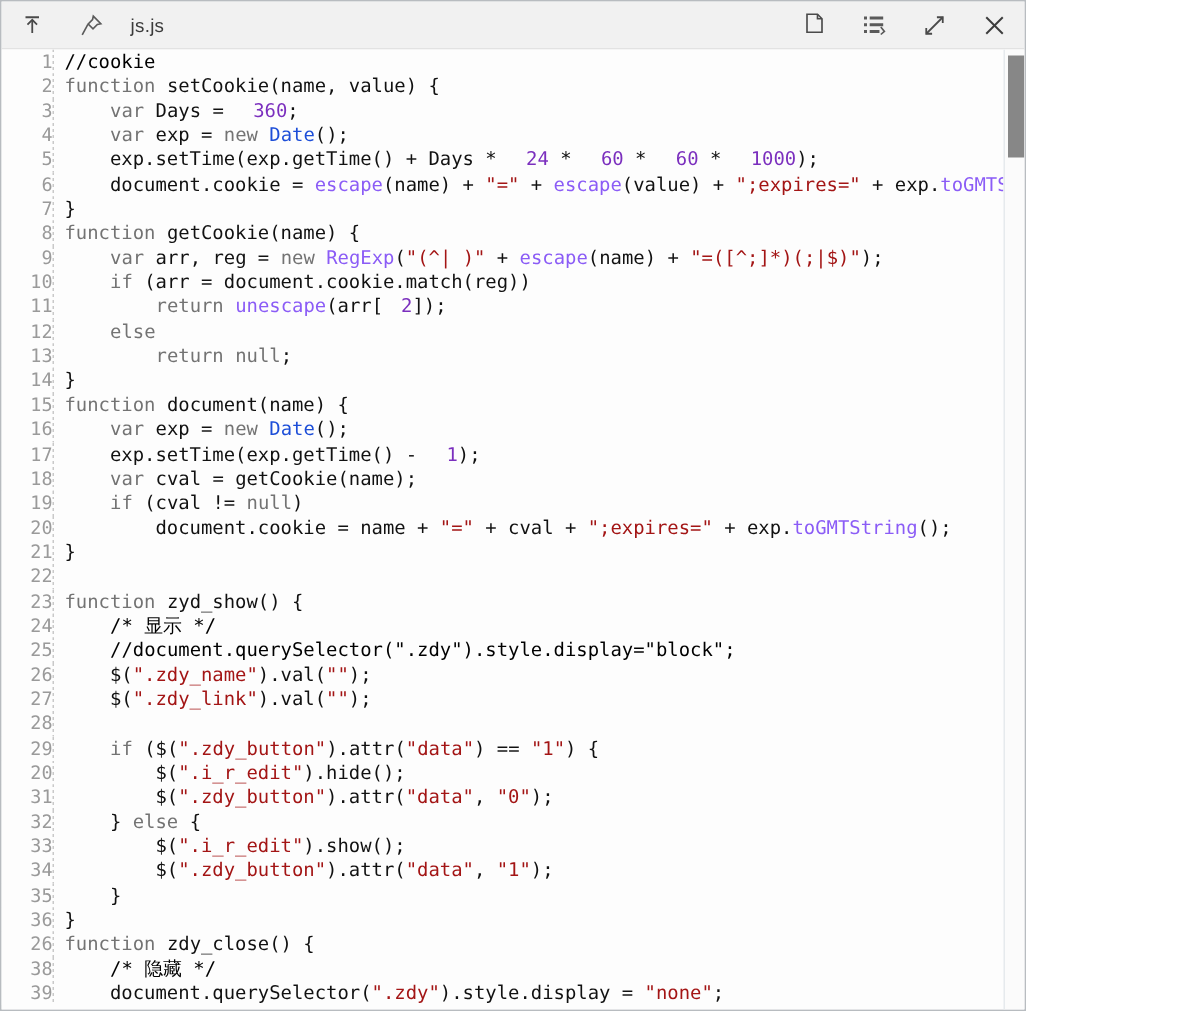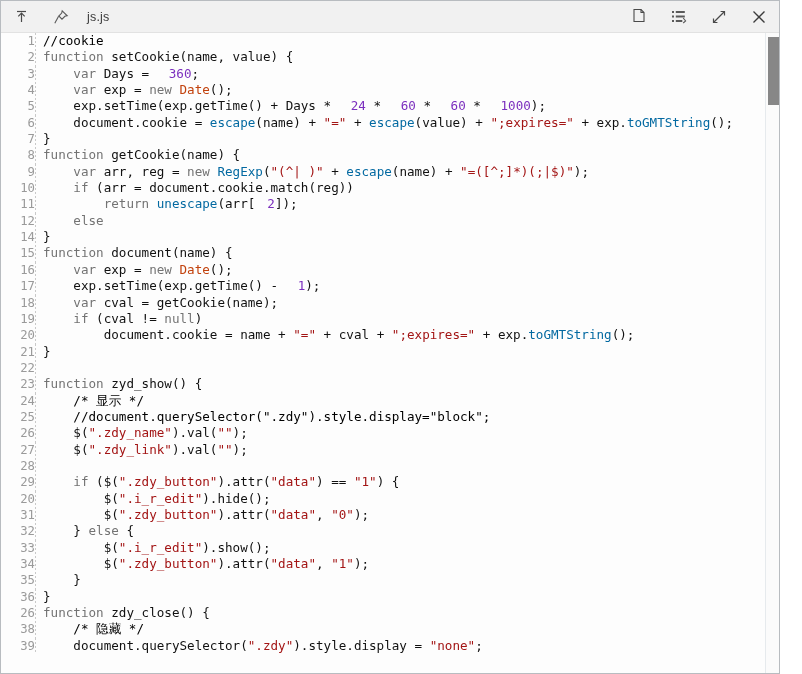--- a/index.html
+++ b/index.html
@@ -9,21 +9,21 @@
   }
   body {
     width: 802px;
     height: 674px;
     overflow: hidden;
     font-family: "Liberation Sans", sans-serif;
   }
 
   #app {
     position: relative;
-    width: 780px;
+    width: 684px;
     height: 674px;
     box-sizing: border-box;
     border: 1px solid #b8bcc0;
     background: #fdfdfd;
     overflow: hidden;
   }
 
   
   .toolbar {
     position: relative;
@@ -109,24 +109,24 @@
   .codecell {
     padding: 0 0 0 7px;
     white-space: pre;
     vertical-align: top;
     color: #111111;
   }
 
   
   .t-cmt { color: #000000; }
   .t-kw  { color: #737373; }
-  .t-fn  { color: #0369a1; }
+  .t-fn  { color: #8b5cf6; }
   .t-str { color: #a31515; }
   .t-num { color: #7b2fbe; margin-left: 12px; }
-  .t-cls { color: #c2410c; }
+  .t-cls { color: #1d4ed8; }
   .t-pln { color: #111111; }
 
   
   .vscroll {
     position: absolute;
     top: 0;
     right: 0;
     width: 14px;
     height: 100%;
     background: #fbfbfb;
@@ -273,20 +273,25 @@
               <td class="gutter">11</td>
               <td class="sep"></td>
               <td class="codecell"><span class="t-pln">        </span><span class="t-kw">return</span><span class="t-pln"> </span><span class="t-fn">unescape</span><span class="t-pln">(arr[</span><span class="t-num">2</span><span class="t-pln">]);</span></td>
             </tr>
             <tr>
               <td class="gutter">12</td>
               <td class="sep"></td>
               <td class="codecell"><span class="t-pln">    </span><span class="t-kw">else</span></td>
             </tr>
             <tr>
+              <td class="gutter">13</td>
+              <td class="sep"></td>
+              <td class="codecell"><span class="t-pln">        </span><span class="t-kw">return</span><span class="t-pln"> </span><span class="t-kw">null</span><span class="t-pln">;</span></td>
+            </tr>
+            <tr>
               <td class="gutter">14</td>
               <td class="sep"></td>
               <td class="codecell"><span class="t-pln">}</span></td>
             </tr>
             <tr>
               <td class="gutter">15</td>
               <td class="sep"></td>
               <td class="codecell"><span class="t-kw">function</span><span class="t-pln"> document(name) {</span></td>
             </tr>
             <tr>

